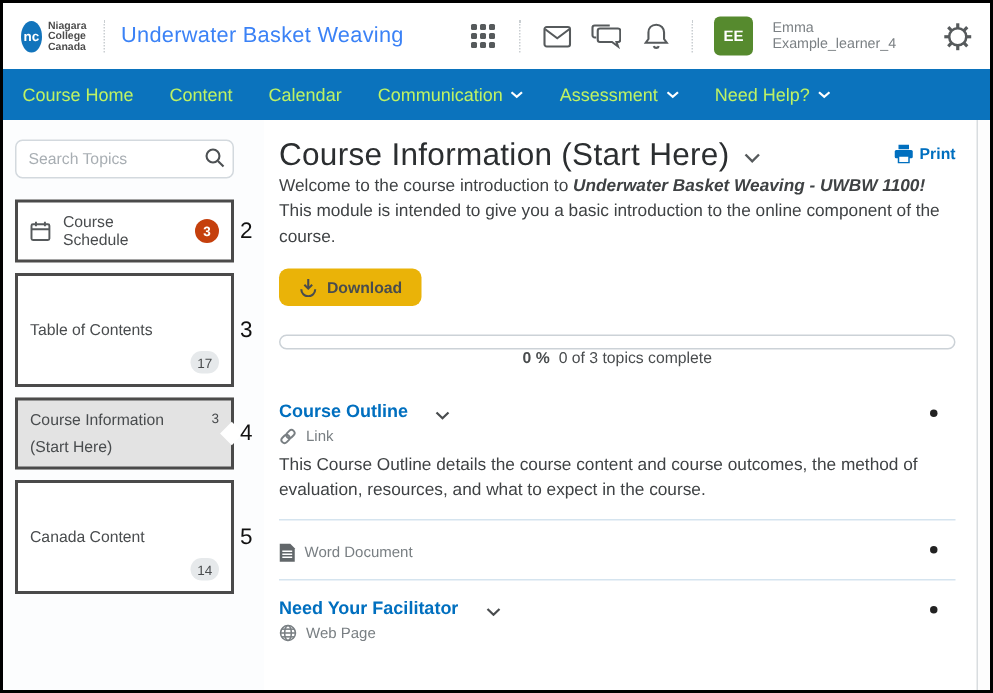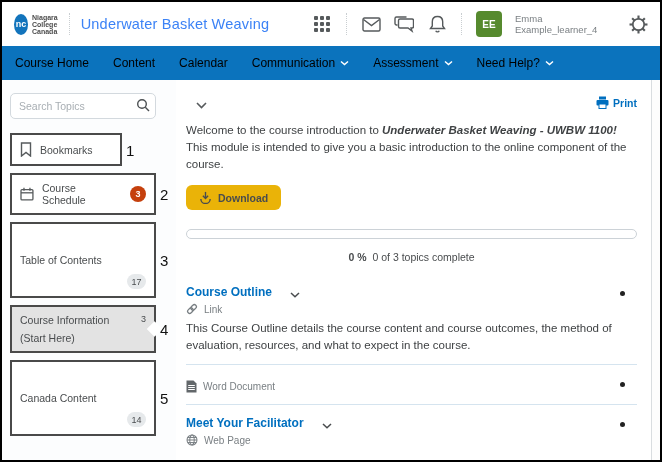--- a/index.html
+++ b/index.html
@@ -14,21 +14,21 @@
   .org-lines { font-size:7px; line-height:7px; font-weight:bold; color:#4c4c4c; }
   .mb-divider { width:0; height:22px; border-left:1px dotted #c9ced1; margin:0 11px; }
   .course-title { font-size:14.5px; color:#3b82f6; letter-spacing:.2px; }
   .mb-right { margin-left:auto; display:flex; align-items:center; gap:13px; }
   .mb-icon { width:20px; height:20px; display:flex; align-items:center; justify-content:center; cursor:pointer; }
   .avatar { width:26px; height:26px; border-radius:4px; background:#568A2E; color:#fff; font-weight:bold; font-size:10px; display:flex; align-items:center; justify-content:center; }
   .user-name { font-size:9.5px; color:#7b8084; max-width:100px; }
 
   
   .navbar { height:34px; background:#0B73BD; display:flex; align-items:center; padding:0 13px; gap:24px; }
-  .nav-item { color:#000000; font-size:12px; display:flex; align-items:center; gap:5px; cursor:pointer; white-space:nowrap; }
+  .nav-item { color:#bef264; font-size:12px; display:flex; align-items:center; gap:5px; cursor:pointer; white-space:nowrap; }
 
   
   .body-row { display:flex; height:380px; }
   .sidebar { width:174px; padding:13px 0 0 8px; background:#fcfdfe; position:relative; flex-shrink:0; }
   .main { flex:1; padding:12px 14px 0 10px; position:relative; }
   .scroll-gutter { width:9px; border-left:1px solid #d9dde0; background:#fdfdfd; }
 
   
   .search-wrap { position:relative; width:146px; margin-bottom:14px; }
   .search-input { width:100%; height:26px; border:1px solid #d3d9de; border-radius:5px; padding:0 26px 0 8px; font-size:10.5px; color:#494c4e; font-family:"Liberation Sans",sans-serif; background:#fff; }
@@ -43,26 +43,26 @@
   .badge-alert { margin-left:auto; width:16px; height:16px; border-radius:50%; background:#C5400D; color:#fff; font-size:9px; font-weight:bold; display:flex; align-items:center; justify-content:center; }
   .badge-count { margin-left:auto; min-width:19px; height:15px; border-radius:8px; background:#e6e9eb; color:#494c4e; font-size:9px; display:flex; align-items:center; justify-content:center; padding:0 4px;margin-top:43px; }
   .badge-plain { margin-left:auto; font-size:9px; color:#494c4e; align-self:flex-start; }
   .two-line { display:flex; flex-direction:column; gap:6px; }
 
   
   .title-row { display:flex; align-items:flex-start; }
   .page-title { font-size:21px; font-weight:400; color:#2b2e30; letter-spacing:.2px; }
   .title-chevron { margin:10px 0 0 10px; cursor:pointer; }
   .print-btn { margin-left:auto; display:flex; align-items:center; gap:4px; color:#006FBF; font-size:10.5px; font-weight:bold; cursor:pointer; margin-top:4px; }
-  .welcome { margin-top:13px; font-size:11.5px; line-height:17px; color:#3f4244; }
+  .welcome { margin-top:0; font-size:11.5px; line-height:17px; color:#3f4244; }
   .welcome .emph { font-weight:bold; font-style:italic; }
   .download-btn { margin-top:12px; display:inline-flex; align-items:center; gap:6px; background:#eab308; border:none; border-radius:6px; padding:6px 13px; font-size:10.5px; font-weight:bold; color:#494c4e; font-family:"Liberation Sans",sans-serif; cursor:pointer; }
   .progress-track { margin-top:19px; height:10px; border:1px solid #ccd2d7; border-radius:6px; background:#fff; overflow:hidden; }
   .progress-fill { height:100%; background:#006FBF; width:0%; }
-  .progress-text { margin-top:12px; text-align:center; font-size:10.5px; color:#494c4e; }
+  .progress-text { margin-top:0; text-align:center; font-size:10.5px; color:#494c4e; }
   .progress-text .pct { font-weight:bold; margin-right:6px; }
 
   .topic-list { margin-top:14px; }
   .topic { position:relative; padding:8px 24px 8px 0; }
   .topic-title-row { display:flex; align-items:center; }
   .topic-title { color:#006FBF; font-size:12px; font-weight:bold; cursor:pointer; }
   .topic-chevron { margin-left:18px; margin-top:5px; cursor:pointer; }
   .topic-type { display:flex; align-items:center; gap:6px; margin-top:4px; font-size:10px; color:#797f83; }
   .topic-desc { margin-top:5px; font-size:11.5px; line-height:16.5px; color:#3f4244; }
   .topic-dot { position:absolute; right:12px; top:14px; width:5px; height:5px; border-radius:50%; background:#222; }
@@ -178,27 +178,20 @@
       <div class="search-wrap">
         <input class="search-input" type="text" placeholder="Search Topics" style="">
         <span class="search-btn">
           <svg width="14" height="14" viewBox="0 0 14 14" fill="none" stroke="#4c5053" stroke-width="1.4">
             <circle cx="6" cy="6" r="4.3"></circle>
               <path d="M9.3 9.3 L13 13"></path>
           </svg>
         </span>
       </div>
 
-      <div class="side-item w-bookmarks">
-        <svg width="12" height="15" viewBox="0 0 12 15" fill="none" stroke="#565a5c" stroke-width="1.4">
-          <path d="M1.5 1 h9 v13 l-4.5 -3.6 L1.5 14 z"></path>
-        </svg>
-        <span>Bookmarks</span>
-        <span class="anno">1</span>
-      </div>
 
       <div class="side-item w-full">
         <svg width="14" height="14" viewBox="0 0 14 14" fill="none" stroke="#565a5c" stroke-width="1.3">
           <rect x="1" y="2.5" width="12" height="10.5" rx="1"></rect>
             <path d="M1 5.8 h12"></path>
             <path d="M4 0.8 v3"></path>
             <path d="M10 0.8 v3"></path>
         </svg>
         <span>Course Schedule</span>
         <span class="badge-alert">3</span>
@@ -223,20 +216,21 @@
 
       <div class="side-item w-full">
         <span>Canada Content</span>
         <span class="badge-count">14</span>
         <span class="anno">5</span>
       </div>
     </div>
 
     <div class="main">
       <div class="title-row">
+        <h1 class="page-title">Course Information (Start Here)</h1>
         <span class="title-chevron">
           <svg width="11" height="7" viewBox="0 0 11 7" fill="none" stroke="#565a5c" stroke-width="1.6">
               <path d="M1 1 L5.5 5.5 L10 1"></path>
             </svg>
         </span>
         <div class="print-btn">
           <svg width="13" height="13" viewBox="0 0 13 13" fill="#006FBF">
             <rect x="3" y="0.5" width="7" height="3"></rect>
               <rect x="0.5" y="4" width="12" height="5.5" rx="1"></rect>
             <rect x="3" y="8" width="7" height="4.5" fill="#fff" stroke="#006FBF" stroke-width="1"></rect>
@@ -300,21 +294,21 @@
                 <rect x="2.2" y="9" width="6.6" height="1" fill="#fff"></rect>
             </svg>
             <span>Word Document</span>
           </div>
           <span class="topic-dot"></span>
         </div>
         <hr class="topic-divider">
 
         <div class="topic">
           <div class="topic-title-row">
-            <a class="topic-title">Meet Your Facilitator</a>
+            <a class="topic-title">Need Your Facilitator</a>
             <span class="topic-chevron">
               <svg width="10" height="6" viewBox="0 0 10 6" fill="none" stroke="#494c4e" stroke-width="1.5">
                   <path d="M1 1 L5 4.8 L9 1"></path>
                 </svg>
             </span>
           </div>
           <div class="topic-type">
             <svg width="12" height="12" viewBox="0 0 14 14" fill="none" stroke="#797f83" stroke-width="1.2">
               <circle cx="7" cy="7" r="5.8"></circle>
                 <ellipse cx="7" cy="7" rx="2.6" ry="5.8"></ellipse>

